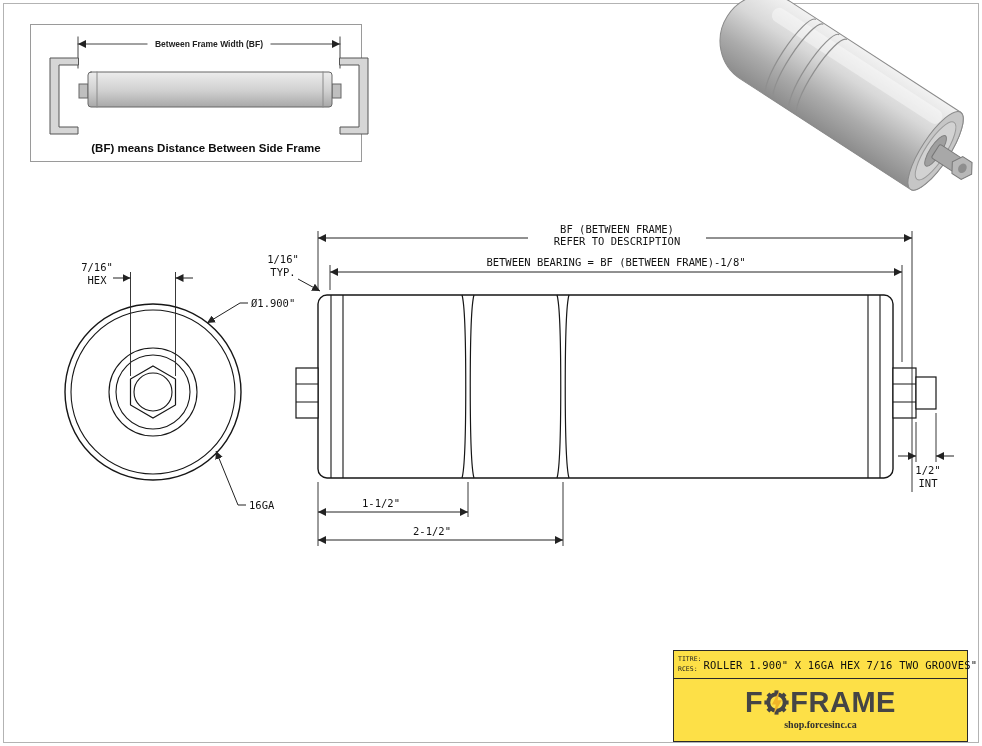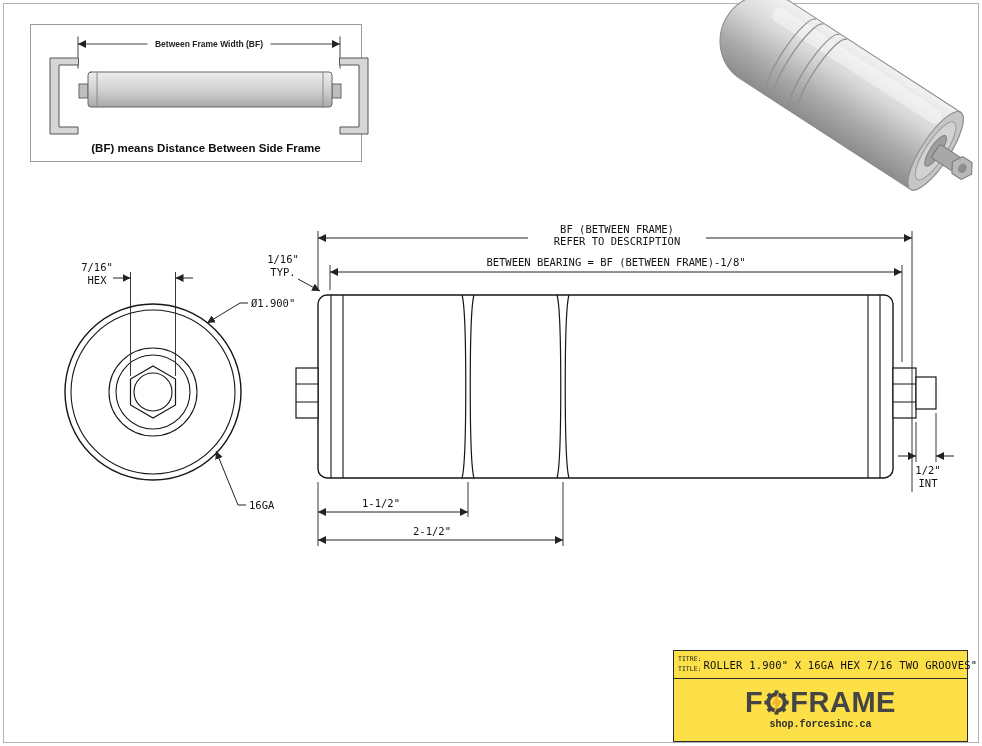--- a/index.html
+++ b/index.html
@@ -18,21 +18,21 @@
                border:1.5px solid #2a2a2a;box-sizing:border-box;background:#fde047;margin-left:28px;}
   .tb-row1{height:28px;border-bottom:1.5px solid #2a2a2a;display:flex;align-items:center;box-sizing:border-box;}
   .tb-labels{width:46px;padding:2px 0 2px 4px;font-family:"DejaVu Sans Mono",monospace;
              font-size:6.5px;line-height:1.5;color:#222;}
   .tb-title{flex:1;font-family:"DejaVu Sans Mono",monospace;font-size:10.5px;color:#0f0f0f;
             white-space:nowrap;letter-spacing:0.2px;padding-left:2px;}
   .tb-row2{height:60px;display:flex;flex-direction:column;align-items:center;justify-content:center;}
   .brand{display:flex;align-items:center;font-family:"Liberation Sans",sans-serif;
          font-weight:800;font-size:29px;letter-spacing:0.5px;color:#454545;line-height:1;}
   .brand .gear{margin:0 1px;}
-  .website{font-family:Liberation Mono, monospace;font-weight:bold;font-size:10px;
+  .website{font-family:Liberation Serif, serif;font-weight:bold;font-size:10px;
            color:#2e2e2e;margin-top:2px;}
 </style>
 </head>
 <body>
 
 <div class="sheet">
 <svg width="982" height="746" viewBox="0 0 982 746">
   <defs>
     <marker id="arrow" viewBox="0 0 10 10" refX="10" refY="5" markerWidth="8" markerHeight="8" orient="auto-start-reverse">
       <path d="M0,0 L10,5 L0,10 Z" fill="#222"></path>
@@ -151,21 +151,21 @@
     <text class="dim" x="928" y="474" text-anchor="middle">1/2"</text>
     <text class="dim" x="928" y="487" text-anchor="middle">INT</text>
   </g>
 </svg>
 </div>
 
 <div class="title-block">
   <div class="tb-row1">
     <div class="tb-labels">
       <div>TITRE:</div>
-      <div>TITLE:</div>
+      <div>RCES:</div>
     </div>
     <div class="tb-title">ROLLER 1.900" X 16GA HEX 7/16 TWO GROOVES"</div>
   </div>
   <div class="tb-row2">
     <div class="brand">
       <span>F</span>
       <svg class="gear" viewBox="-16 -16 32 32" width="25" height="25">
         <g fill="#454545">
           <rect x="-2.6" y="-15.5" width="5.2" height="5.5"></rect>
           <rect x="-2.6" y="-15.5" width="5.2" height="5.5" transform="rotate(45)"></rect>

